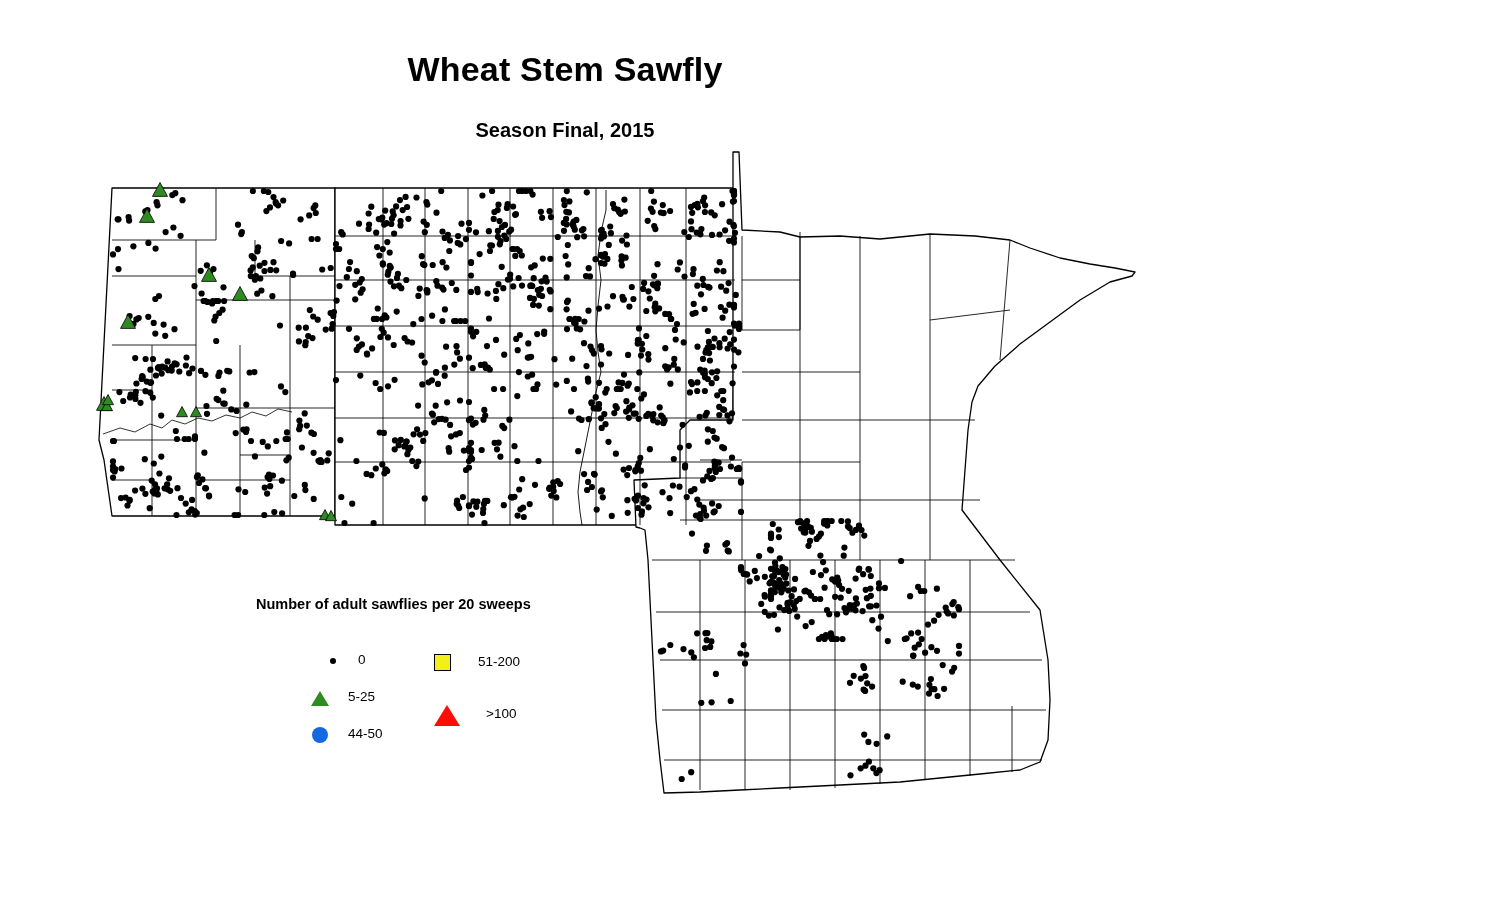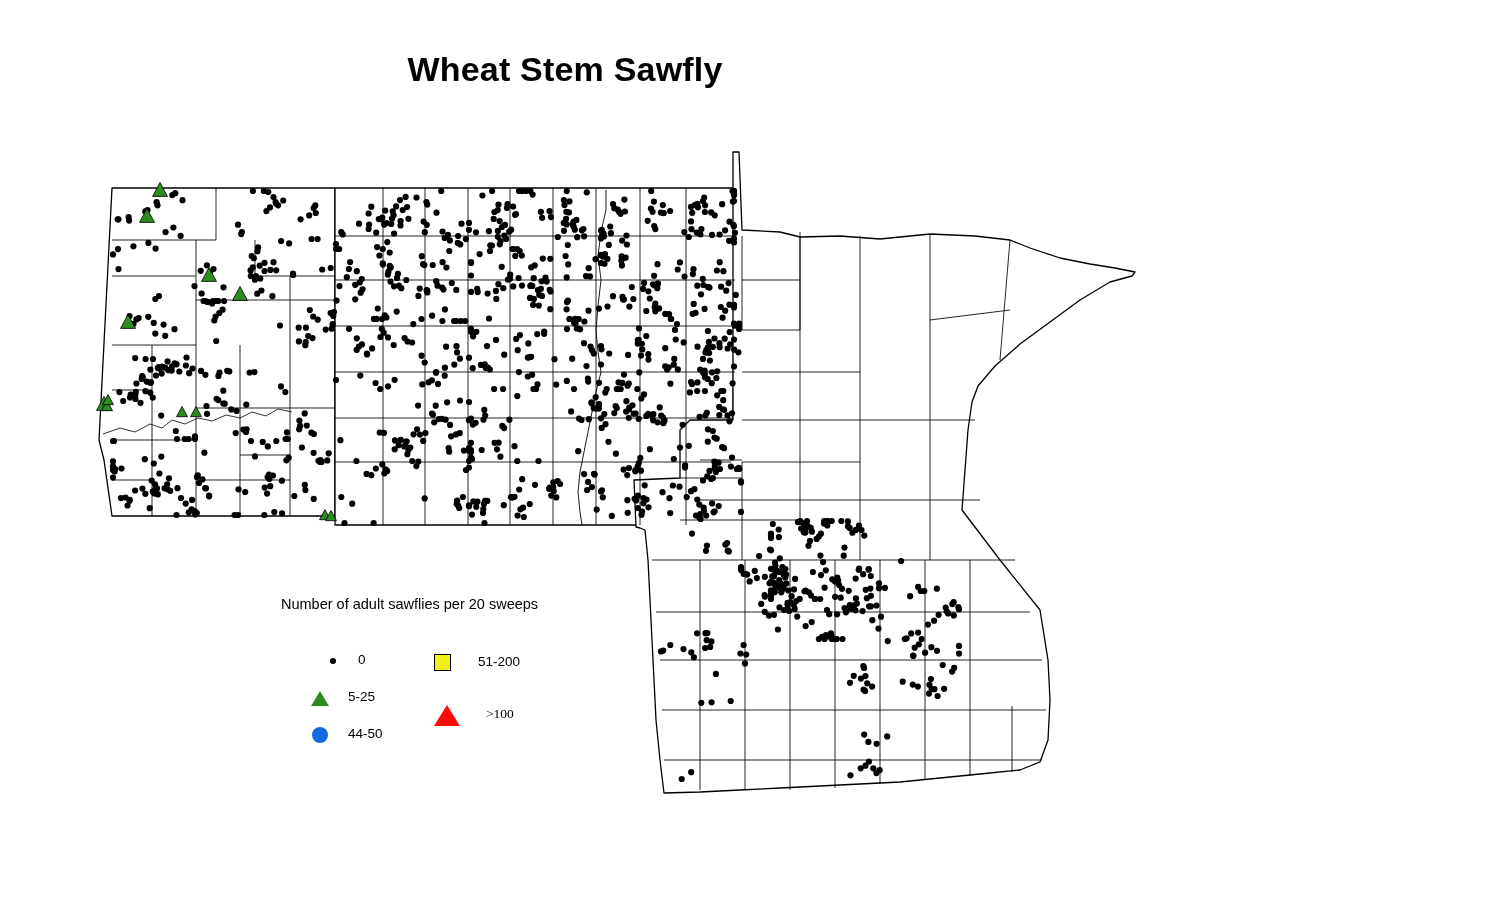--- a/index.html
+++ b/index.html
@@ -58,24 +58,23 @@
     left: 256px;
     top: 596px;
     width: 400px;
     height: 160px;
   }
   #legend-title {
     position: absolute;
     left: 0;
     top: 0;
     font-size: 14.5px;
-    font-weight: normal;
+    font-weight: bold;
     color: #000000;
     white-space: nowrap;
-    margin-left: 25px;
   }
   .legend-entry {
     position: absolute;
     height: 26px;
   }
   .legend-sym {
     position: absolute;
     left: 0;
     top: 0;
     width: 30px;
@@ -136,20 +135,21 @@
     border-bottom: 21px solid #fd0d08;
   }
 </style>
 </head>
 <body>
 
 <div id="page">
 
   <div id="title">Wheat Stem Sawfly</div>
 
+  <div id="subtitle">Season Final, 2015</div>
 
   <div id="map-area">
     <svg id="map-svg" width="1503" height="900" viewBox="0 0 1503 900">
       <g id="state-outlines" fill="#ffffff" stroke="#000000" stroke-width="1.3" stroke-linejoin="round">
 
         <path d="M112,188 L335,188 L335,516 L112,516 L104,460 L99,440 Z"></path>
 
         <path d="M335,188 L735,188 L735,195 L733,420 L731,525 L335,525 Z"></path>
 
         <path d="M733,152 L739,152 L742,230 L780,232 L800,237 L840,236 L880,239 L930,234
@@ -1681,17 +1681,17 @@
       <span class="legend-sym">
         <span class="sym-square-yellow"></span>
       </span>
       <span class="legend-label" style="left:48px;">51-200</span>
     </div>
 
     <div class="legend-entry" style="left:178px; top:106px;">
       <span class="legend-sym">
         <span class="sym-tri-red"></span>
       </span>
-      <span class="legend-label" style="left:52px;font-family:Liberation Serif, serif;">&gt;100</span>
+      <span class="legend-label" style="left:52px;">&gt;100</span>
     </div>
   </div>
 
 </div>
 
 </body></html>

